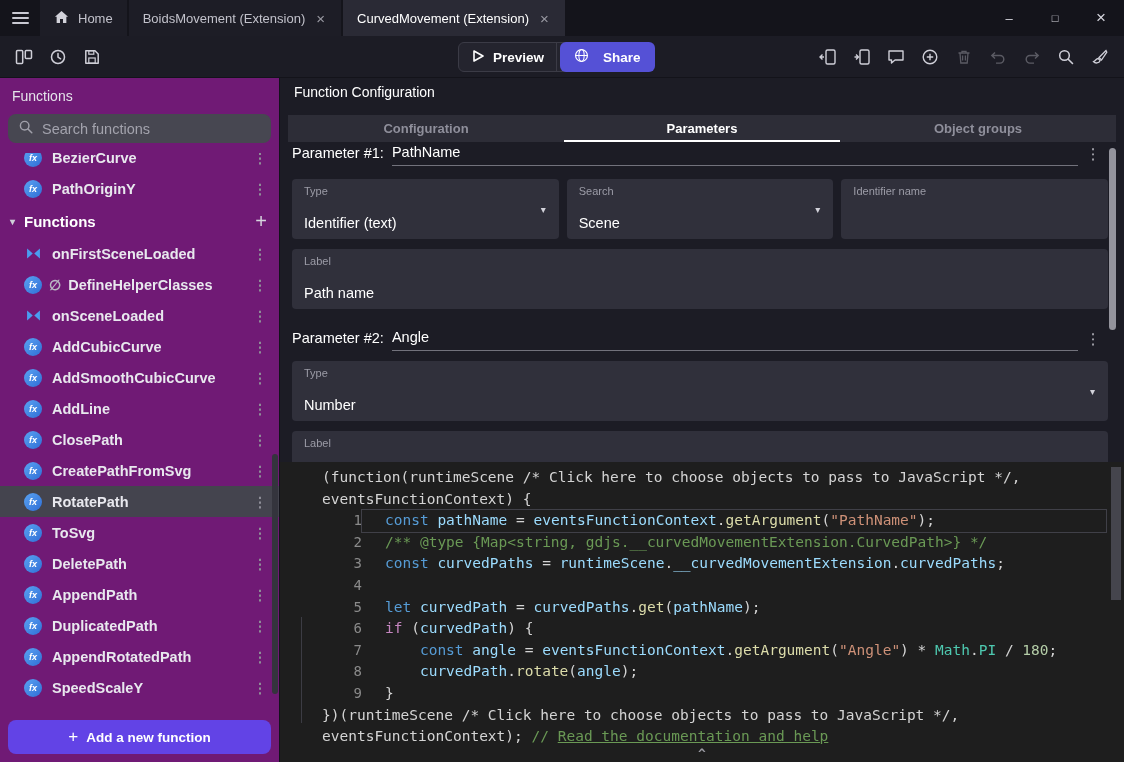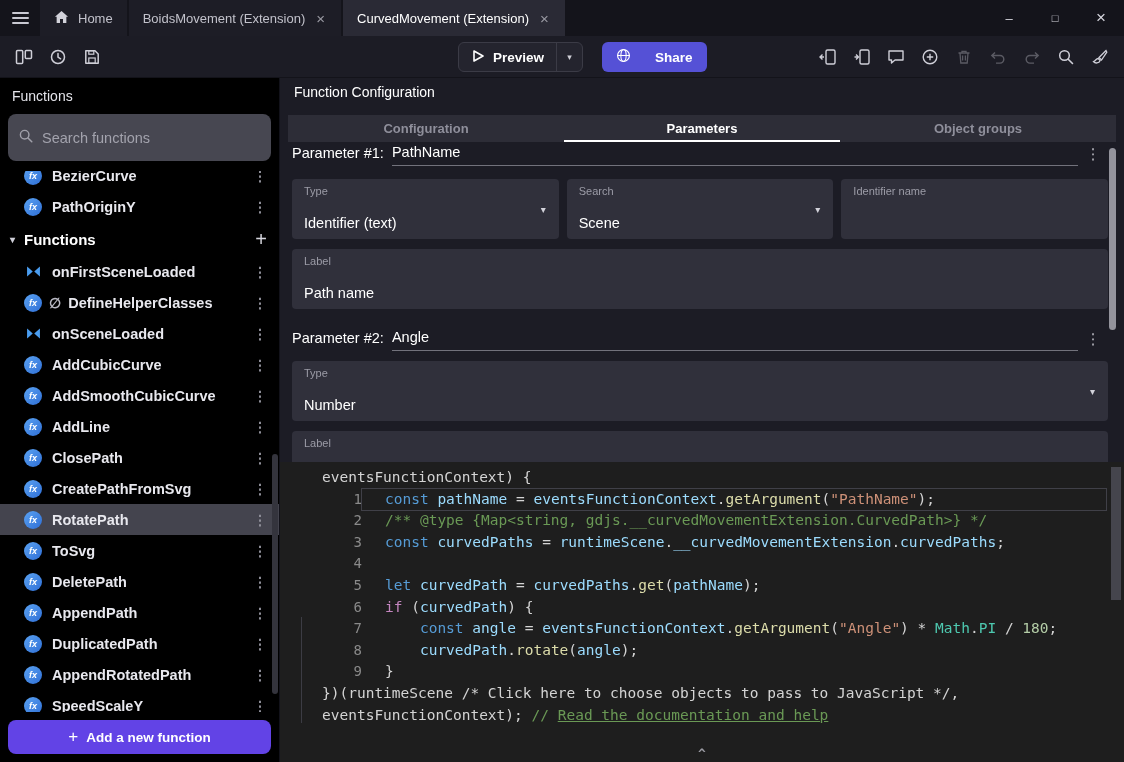--- a/index.html
+++ b/index.html
@@ -22,30 +22,30 @@
   .win-btn.close { font-size:17px; }
 
   
   .toolbar { height:42px; background:#1c1c25; position:relative; display:flex; align-items:center; padding:0 10px; flex:none; border-bottom:1px solid #13131a; }
   .toolbar-left { display:flex; gap:6px; }
   .tool-icon { width:28px; height:28px; display:flex; align-items:center; justify-content:center; background:none; border:none; cursor:pointer; }
   .tool-icon.disabled { opacity:.35; }
   .preview-group { position:absolute; left:458px; top:6px; height:30px; display:flex; align-items:center; background:#24242e; border:1px solid #3b3b46; border-radius:6px; }
   .preview-main { display:flex; align-items:center; gap:8px; padding:0 12px; color:#fff; font-size:13.5px; font-weight:700; cursor:pointer;justify-content:space-between; }
   .preview-caret { width:26px; align-self:stretch; display:flex; align-items:center; justify-content:center; border-left:1px solid #3b3b46; color:#cfcfd6; font-size:9px; cursor:pointer; }
-  .share-btn { position:absolute; left:602px; top:6px; height:30px; display:flex; align-items:center; gap:24px; padding:0 14px; background:#5551d6; border:none; border-radius:6px; color:#fff; font-size:13.5px; font-weight:700; cursor:pointer; font-family:inherit; }
+  .share-btn { position:absolute; left:560px; top:6px; height:30px; display:flex; align-items:center; gap:14px; padding:0 14px; background:#5551d6; border:none; border-radius:6px; color:#fff; font-size:13.5px; font-weight:700; cursor:pointer; font-family:inherit; }
   .toolbar-right { margin-left:auto; display:flex; gap:6px; }
 
   
   .body { flex:1; display:flex; min-height:0; }
 
   
-  .sidebar { width:280px; flex:none; background:#000000; display:flex; flex-direction:column; position:relative; border-right:1px solid #12121a;justify-content:space-between; }
+  .sidebar { width:280px; flex:none; background:#701a75; display:flex; flex-direction:column; position:relative; border-right:1px solid #12121a;justify-content:space-between; }
   .sidebar-title { padding:10px 12px 8px; font-size:14px; color:#e4e4ea; }
-  .search-box { margin:2px 8px 10px; height:47px; flex:none; background:#474751; border-radius:8px; display:flex; align-items:center; padding:0 10px; gap:8px; }
+  .search-box { margin:2px 8px 10px; height:29px; flex:none; background:#474751; border-radius:8px; display:flex; align-items:center; padding:0 10px; gap:8px; }
   .search-box input { flex:1; background:transparent; border:none; outline:none; color:#e8e8ee; font-size:14.5px; font-family:inherit; }
   .search-box input::placeholder { color:#a3a3ad; }
   .fn-list { flex:1; overflow:hidden; position:relative; min-height:0; }
   .fn-list-inner { margin-top:-11px; }
   .fn-item { height:31px; display:flex; align-items:center; gap:10px; padding:0 10px 0 24px; font-size:14.5px; font-weight:600; color:#e8e8ee; cursor:pointer; }
   .fn-item.selected { background:#44444e; }
   .fn-item .kebab { margin-left:auto; color:#8e8e98; font-size:14px; width:18px; text-align:center; cursor:pointer; }
   .fn-section { height:34px; display:flex; align-items:center; gap:9px; padding:0 12px 0 10px; font-size:15px; font-weight:700; color:#fff; cursor:pointer; }
   .fn-section .tri { font-size:10px; color:#cfcfd8; }
   .fn-section .plus { margin-left:auto; font-size:20px; font-weight:400; color:#d6d6de; cursor:pointer; }
@@ -396,20 +396,21 @@
           <span class="f-caret">▾</span>
         </div>
         <div class="field full">
           <div class="f-label">Label</div>
           <div class="f-value">Rotation angle</div>
         </div>
       </div>
 
       <div class="code-editor">
         <div>
+            <div class="code-line nogutter"><div class="code-text"><span class="tok-plain">(function(runtimeScene /* Click here to choose objects to pass to JavaScript */,</span></div></div>
             <div class="code-line nogutter"><div class="code-text"><span class="tok-plain">eventsFunctionContext) {</span></div></div>
             <div class="code-line current"><div class="gutter">1</div><div class="code-text"><span class="tok-kw">const</span><span class="tok-plain"> </span><span class="tok-var">pathName</span><span class="tok-plain"> = </span><span class="tok-var">eventsFunctionContext</span><span class="tok-plain">.</span><span class="tok-fn">getArgument</span><span class="tok-plain">(</span><span class="tok-str">"PathName"</span><span class="tok-plain">);</span></div></div>
             <div class="code-line"><div class="gutter">2</div><div class="code-text"><span class="tok-com">/** @type {Map&lt;string, gdjs.__curvedMovementExtension.CurvedPath&gt;} */</span></div></div>
             <div class="code-line"><div class="gutter">3</div><div class="code-text"><span class="tok-kw">const</span><span class="tok-plain"> </span><span class="tok-var">curvedPaths</span><span class="tok-plain"> = </span><span class="tok-var">runtimeScene</span><span class="tok-plain">.</span><span class="tok-var">__curvedMovementExtension</span><span class="tok-plain">.</span><span class="tok-var">curvedPaths</span><span class="tok-plain">;</span></div></div>
             <div class="code-line"><div class="gutter">4</div><div class="code-text"></div></div>
             <div class="code-line"><div class="gutter">5</div><div class="code-text"><span class="tok-kw">let</span><span class="tok-plain"> </span><span class="tok-var">curvedPath</span><span class="tok-plain"> = </span><span class="tok-var">curvedPaths</span><span class="tok-plain">.</span><span class="tok-fn">get</span><span class="tok-plain">(</span><span class="tok-var">pathName</span><span class="tok-plain">);</span></div></div>
             <div class="code-line"><div class="gutter">6</div><div class="code-text"><span class="tok-ctrl">if</span><span class="tok-plain"> (</span><span class="tok-var">curvedPath</span><span class="tok-plain">) {</span></div></div>
             <div class="code-line"><div class="gutter">7</div><div class="code-text"><span class="tok-plain">    </span><span class="tok-kw">const</span><span class="tok-plain"> </span><span class="tok-var">angle</span><span class="tok-plain"> = </span><span class="tok-var">eventsFunctionContext</span><span class="tok-plain">.</span><span class="tok-fn">getArgument</span><span class="tok-plain">(</span><span class="tok-str">"Angle"</span><span class="tok-plain">) * </span><span class="tok-cls">Math</span><span class="tok-plain">.</span><span class="tok-cls">PI</span><span class="tok-plain"> / </span><span class="tok-num">180</span><span class="tok-plain">;</span></div></div>
             <div class="code-line"><div class="gutter">8</div><div class="code-text"><span class="tok-plain">    </span><span class="tok-var">curvedPath</span><span class="tok-plain">.</span><span class="tok-fn">rotate</span><span class="tok-plain">(</span><span class="tok-var">angle</span><span class="tok-plain">);</span></div></div>
             <div class="code-line"><div class="gutter">9</div><div class="code-text"><span class="tok-plain">}</span></div></div>

